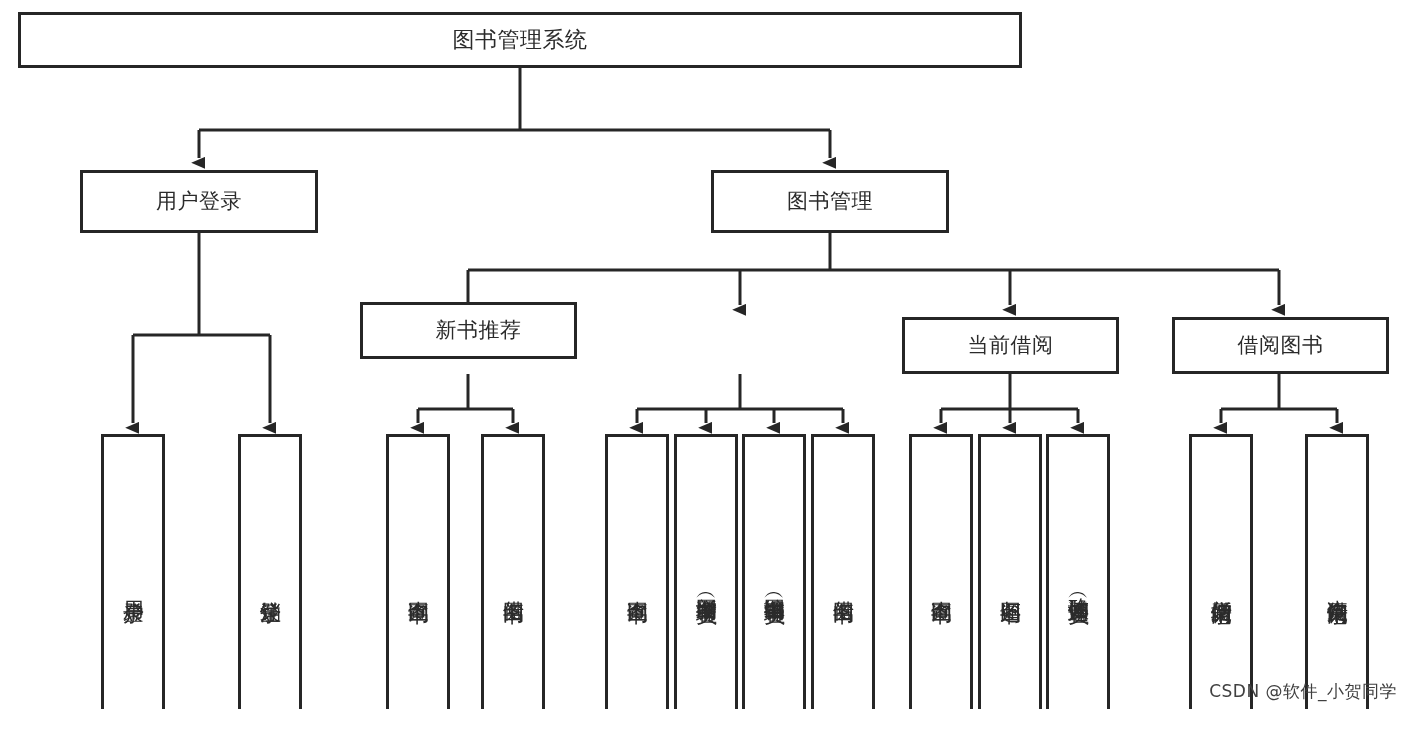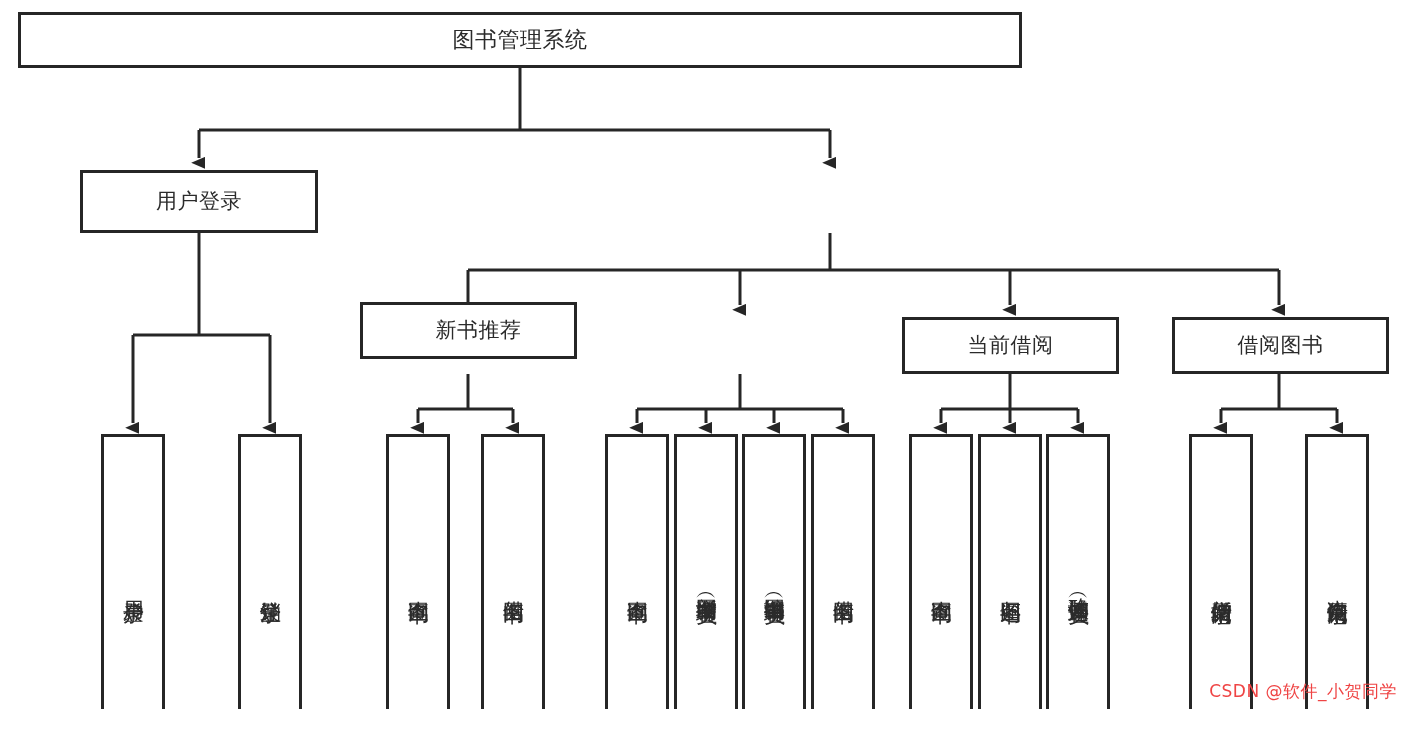--- a/index.html
+++ b/index.html
@@ -51,21 +51,21 @@
     line-height: 1.28;
     letter-spacing: 1px;
     white-space: nowrap;
     max-height: 100%;
   }
   .watermark {
     position: absolute;
     right: 8px;
     bottom: 6px;
     font-size: 17px;
-    color: #ef4444;
+    color: #404040;
     white-space: nowrap;
     letter-spacing: 0.5px;
   }
 </style>
 </head>
 <body>
 
 <div id="canvas">
 
   <svg class="wires" viewBox="0 0 1405 747" xmlns="http://www.w3.org/2000/svg">
@@ -119,20 +119,23 @@
     </g>
   </svg>
 
   <div class="node root" style="left:18px; top:12px; width:1004px; height:56px;">
     <span class="label">图书管理系统</span>
   </div>
 
   <div class="node" style="left:80px; top:170px; width:238px; height:63px;">
     <span class="label">用户登录</span>
   </div>
+  <div class="node" style="left:711px; top:170px; width:238px; height:63px;">
+    <span class="label">图书管理</span>
+  </div>
 
   <div class="node" style="left:360px; top:302px; width:217px; height:57px;padding-left:20px;">
     <span class="label">新书推荐</span>
   </div>
   <div class="node" style="left:902px; top:317px; width:217px; height:57px;">
     <span class="label">当前借阅</span>
   </div>
   <div class="node" style="left:1172px; top:317px; width:217px; height:57px;">
     <span class="label">借阅图书</span>
   </div>

